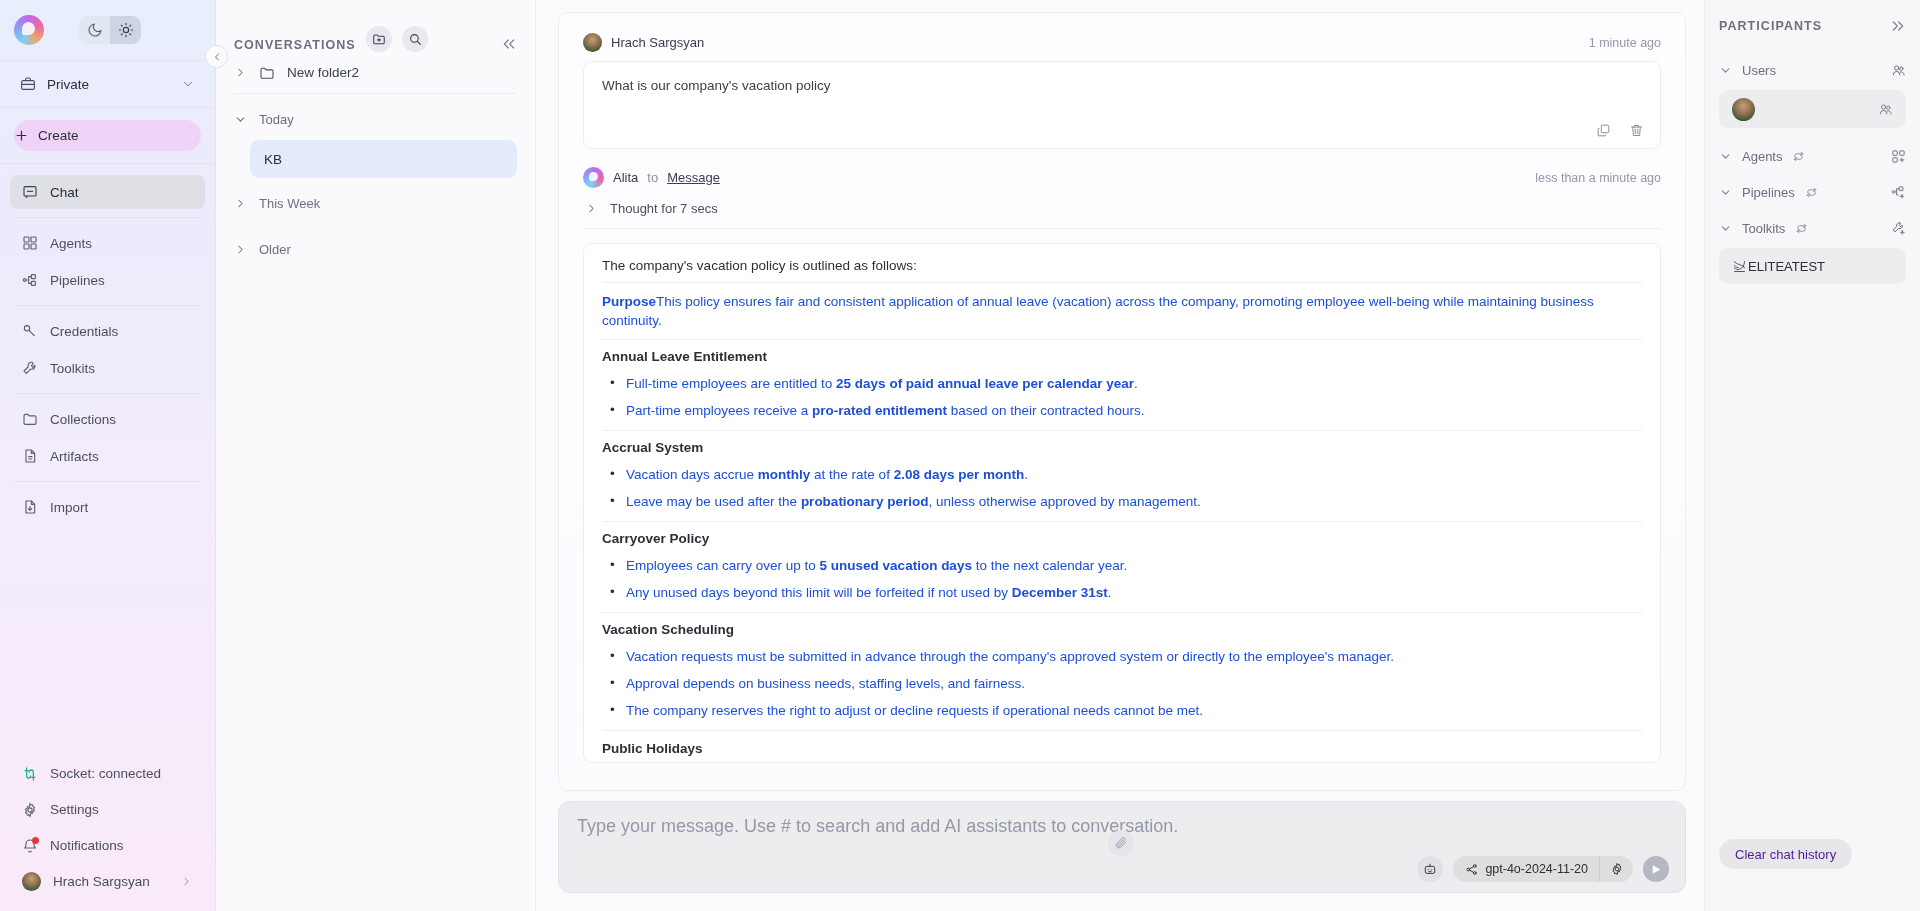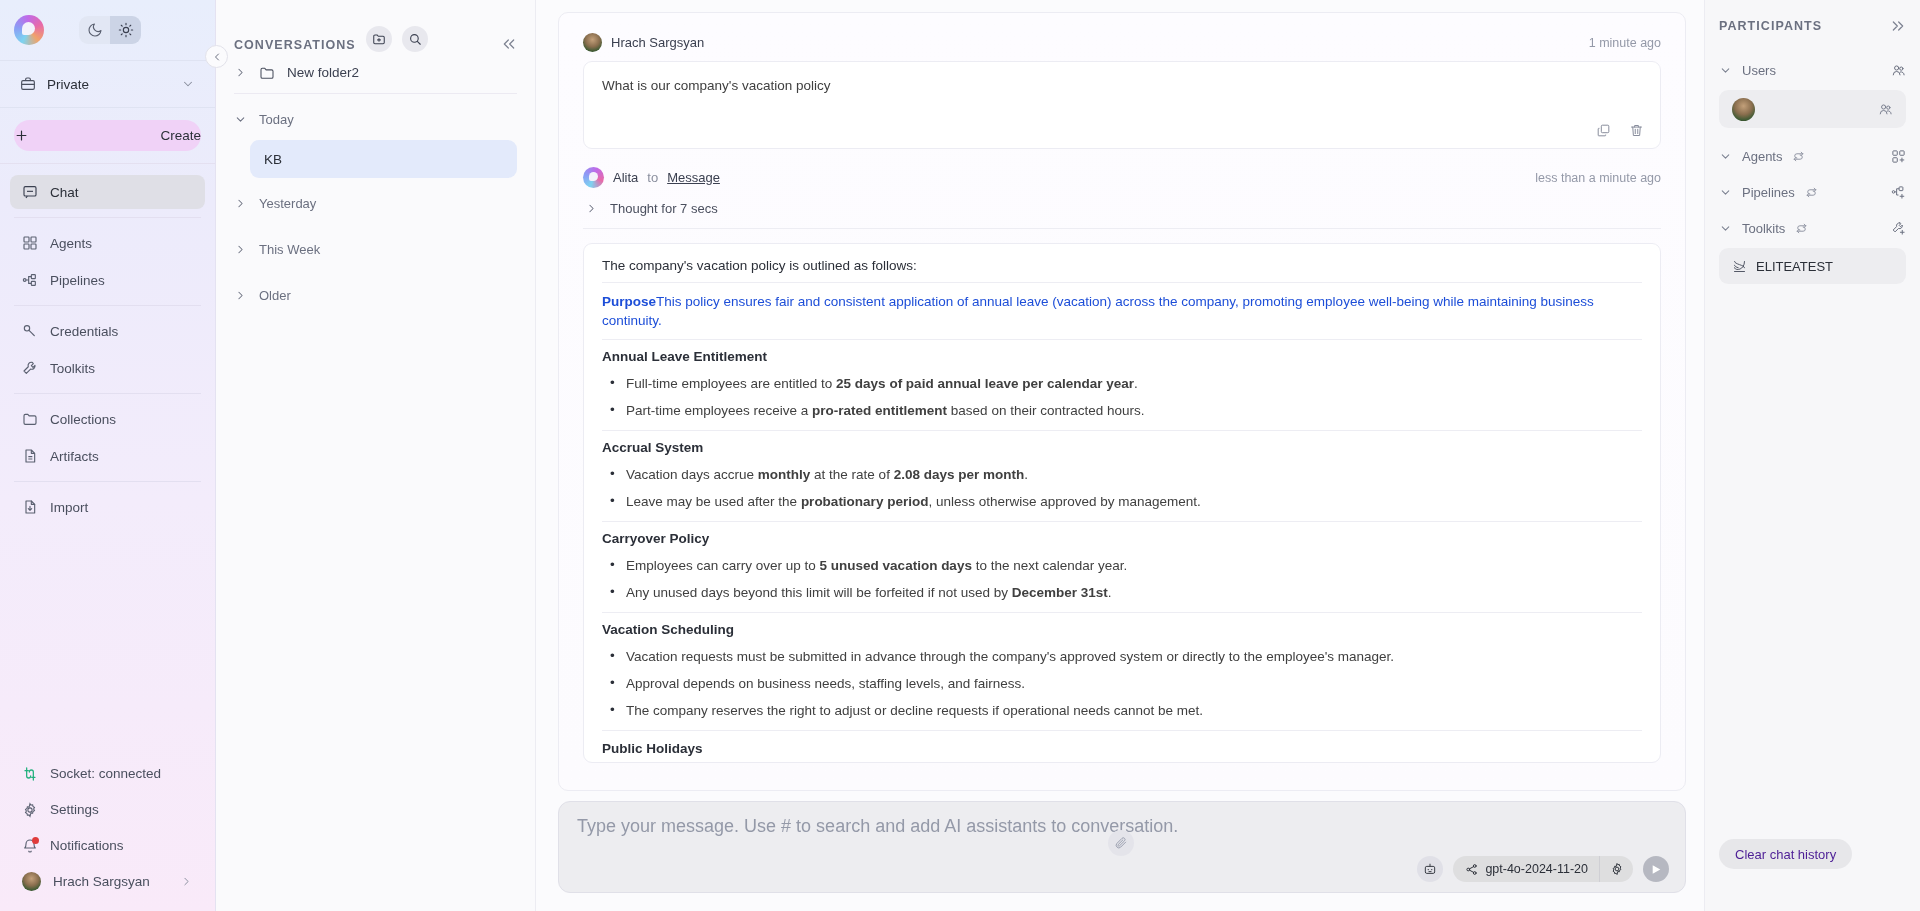--- a/index.html
+++ b/index.html
@@ -33,21 +33,21 @@
 
   .ln-private {
     height: 48px; display:flex; align-items:center; gap:11px; padding: 0 20px;
     border-top: 1px solid #dfe3f2; border-bottom: 1px solid #dfe3f2;
     font-size: 13.5px; color:#2b2f38; cursor: pointer;
   }
   .ln-private .lbl { flex: 1; }
   .ln-create-wrap { padding: 12px 14px; border-bottom: 1px solid #e4e0f0; }
   .ln-create {
     height: 31px; border-radius: 16px; background: #f0d2f7;
-    display:flex; align-items:center; justify-content:space-between; gap: 9px;
+    display:flex; align-items:center; justify-content:flex-start; gap: 9px;
     font-size: 13.5px; color: #2b2f38; cursor:pointer;
   }
   .ln-items { padding: 8px 0 0 0; }
   .ln-item {
     height: 34px; margin: 3px 10px; border-radius: 8px;
     display:flex; align-items:center; gap: 12px; padding: 0 12px;
     font-size: 13.5px; color: #4a4f5e; cursor: pointer;
   }
   .ln-item.active { background: #dfdfe6; color:#2b2f38; }
   .ln-sep { height:1px; background:#e3dff0; margin: 8px 14px; }
@@ -121,21 +121,21 @@
   .bubble-actions span { cursor: pointer; }
 
   .thought { display:flex; align-items:center; gap: 12px; font-size: 13px; color:#4a4f5e;
     padding: 4px 0 12px 2px; cursor:pointer; border-bottom:1px solid #ededf3; margin-bottom: 14px; }
 
   .bubble-bot { background:#fff; border:1px solid #ececf3; border-radius: 9px; padding: 14px 18px 2px 18px; }
   .bb-lead { font-size: 13.5px; color:#2b2f38; padding-bottom: 9px; border-bottom:1px solid #ededf3; }
   .bb-para { font-size: 13.5px; color:#1d4ed8; line-height: 1.42; padding: 9px 0; border-bottom:1px solid #ededf3; }
   .bb-h { font-size: 13.5px; font-weight: 700; color:#2b2f38; padding: 9px 0 4px 0; }
   .bb-ul { list-style: none; padding: 2px 0 6px 0; border-bottom:1px solid #ededf3; }
-  .bb-ul li { font-size: 13.5px; color:#404040; padding: 6px 0 6px 24px; position: relative; }
+  .bb-ul li { font-size: 13.5px; color:#1d4ed8; padding: 6px 0 6px 24px; position: relative; }
   .bb-ul li::before { content:"•"; position:absolute; left: 8px; top: 5px; color:#2b2f38; }
   .bb-h.last { padding-top: 10px; }
   b { font-weight: 700; }
 
   
   .composer {
     height: 92px; background:#ededf0; border:1px solid #e0e0e8; border-radius: 12px;
     margin-bottom: 18px; position: relative; padding: 14px 18px;
   }
   .composer .ph { font-size: 18px; color:#9499a8; }
@@ -161,21 +161,21 @@
   .pt-group { height: 36px; display:flex; align-items:center; gap: 10px; font-size: 13px; color:#6b7080; }
   .pt-group .gname { color:#6b7080; }
   .pt-refresh { cursor:pointer; color:#8a8f9e; display:flex; }
   .pt-add { margin-left:auto; cursor:pointer; color:#6b7080; display:flex; }
   .pt-userrow { height: 38px; border-radius: 9px; background:#ededf0; display:flex; align-items:center;
     padding: 0 13px; margin: 2px 0 10px 0; cursor:pointer; }
   .av-md { width:23px; height:23px; border-radius:50%;
     background: radial-gradient(circle at 50% 35%, #c3a07a 0%, #8a6e4e 45%, #3d5a33 75%, #24351f 100%); }
   .pt-userrow .people { margin-left:auto; color:#7b8090; display:flex; }
   .pt-toolkit { height: 36px; border-radius: 9px; background:#ededf0; display:flex; align-items:center;
-    gap: 9px; padding: 0 13px; margin-top: 2px; font-size: 13px; color:#2b2f38; cursor:pointer; }
+    gap: 1px; padding: 0 13px; margin-top: 2px; font-size: 13px; color:#2b2f38; cursor:pointer; }
   .clear-btn { position:absolute; left: 14px; bottom: 42px; height: 30px; padding: 0 16px;
     border-radius: 16px; background:#e7e7ea; display:flex; align-items:center;
     font-size: 13px; color:#4c1d95; cursor:pointer; }
   svg { display:block; }
 </style>
 </head>
 <body>
 
 <div class="app">
 
@@ -398,28 +398,20 @@
           <svg width="13" height="13" viewBox="0 0 24 24" fill="none" stroke="#6b7080" stroke-width="1.9" stroke-linecap="round" stroke-linejoin="round">
               <path d="M6 9l6 6 6-6"></path>
             </svg>
         </span>
         <span>Today</span>
       </div>
       <div class="cv-chat">
         <span>KB</span>
       </div>
 
-      <div class="cv-group">
-        <span>
-          <svg width="13" height="13" viewBox="0 0 24 24" fill="none" stroke="#6b7080" stroke-width="1.9" stroke-linecap="round" stroke-linejoin="round">
-              <path d="M9 6l6 6-6 6"></path>
-            </svg>
-        </span>
-        <span>Yesterday</span>
-      </div>
       <div class="cv-group">
         <span>
           <svg width="13" height="13" viewBox="0 0 24 24" fill="none" stroke="#6b7080" stroke-width="1.9" stroke-linecap="round" stroke-linejoin="round">
               <path d="M9 6l6 6-6 6"></path>
             </svg>
         </span>
         <span>This Week</span>
       </div>
       <div class="cv-group">
         <span>

